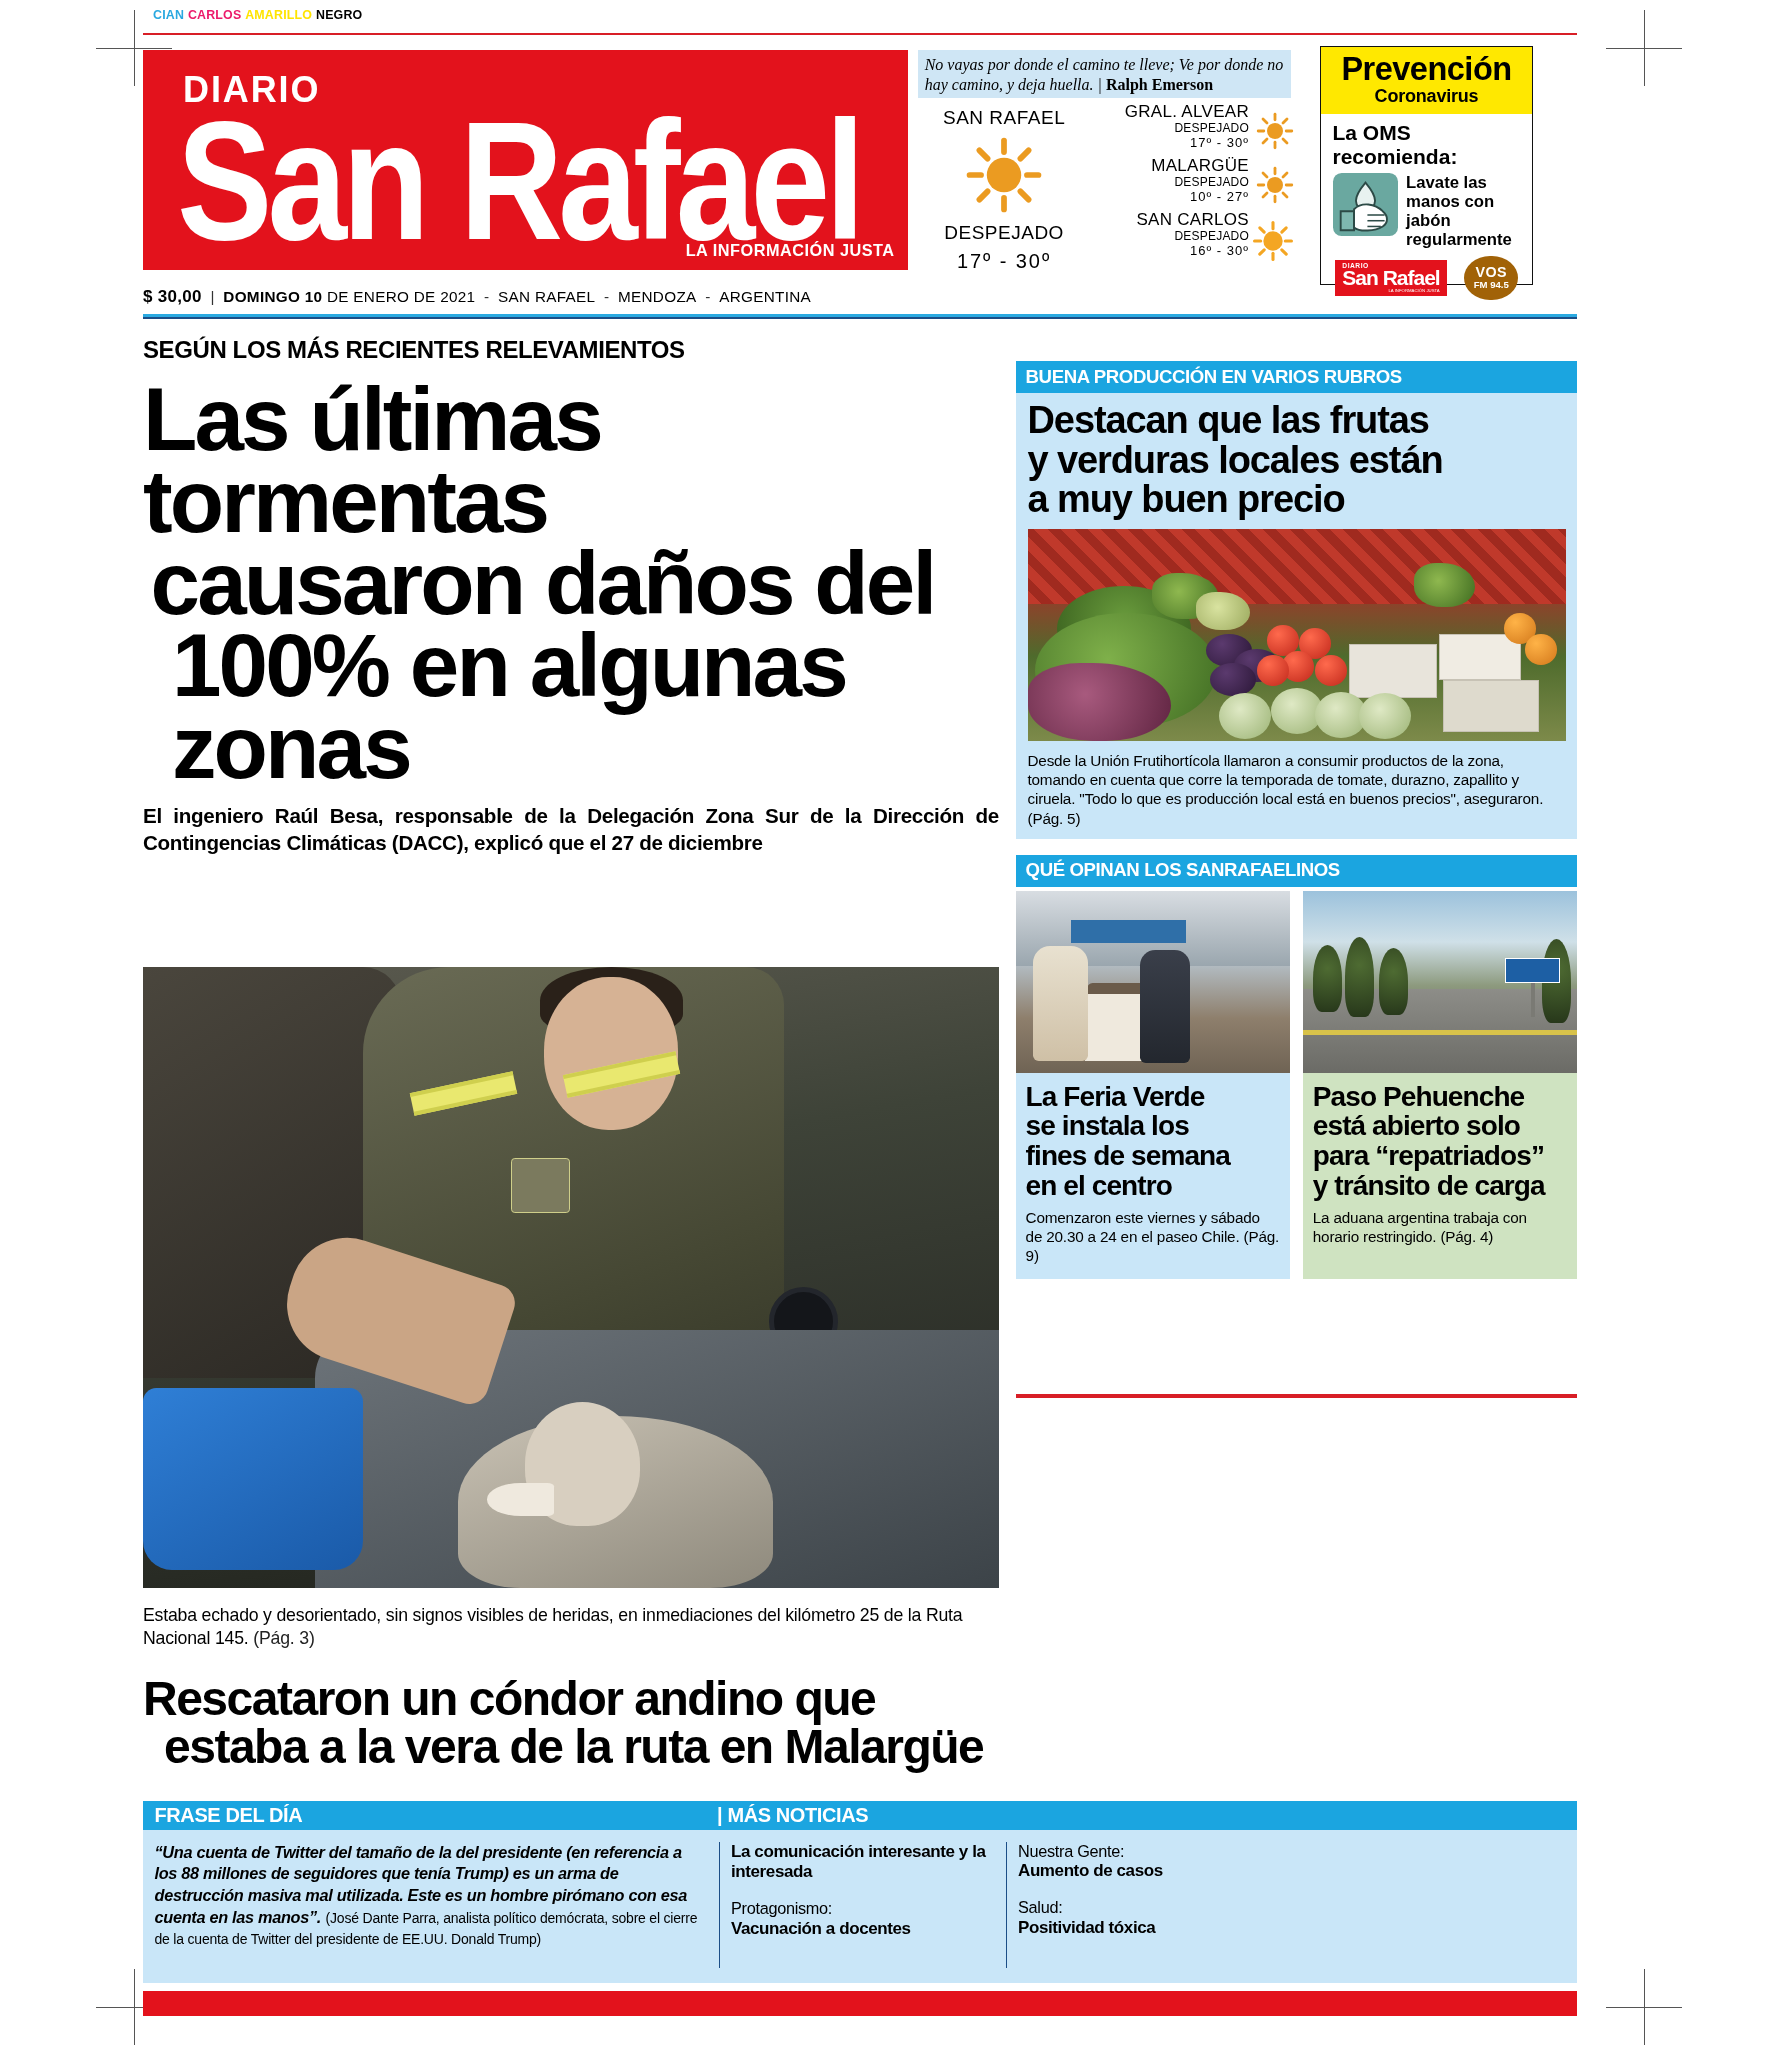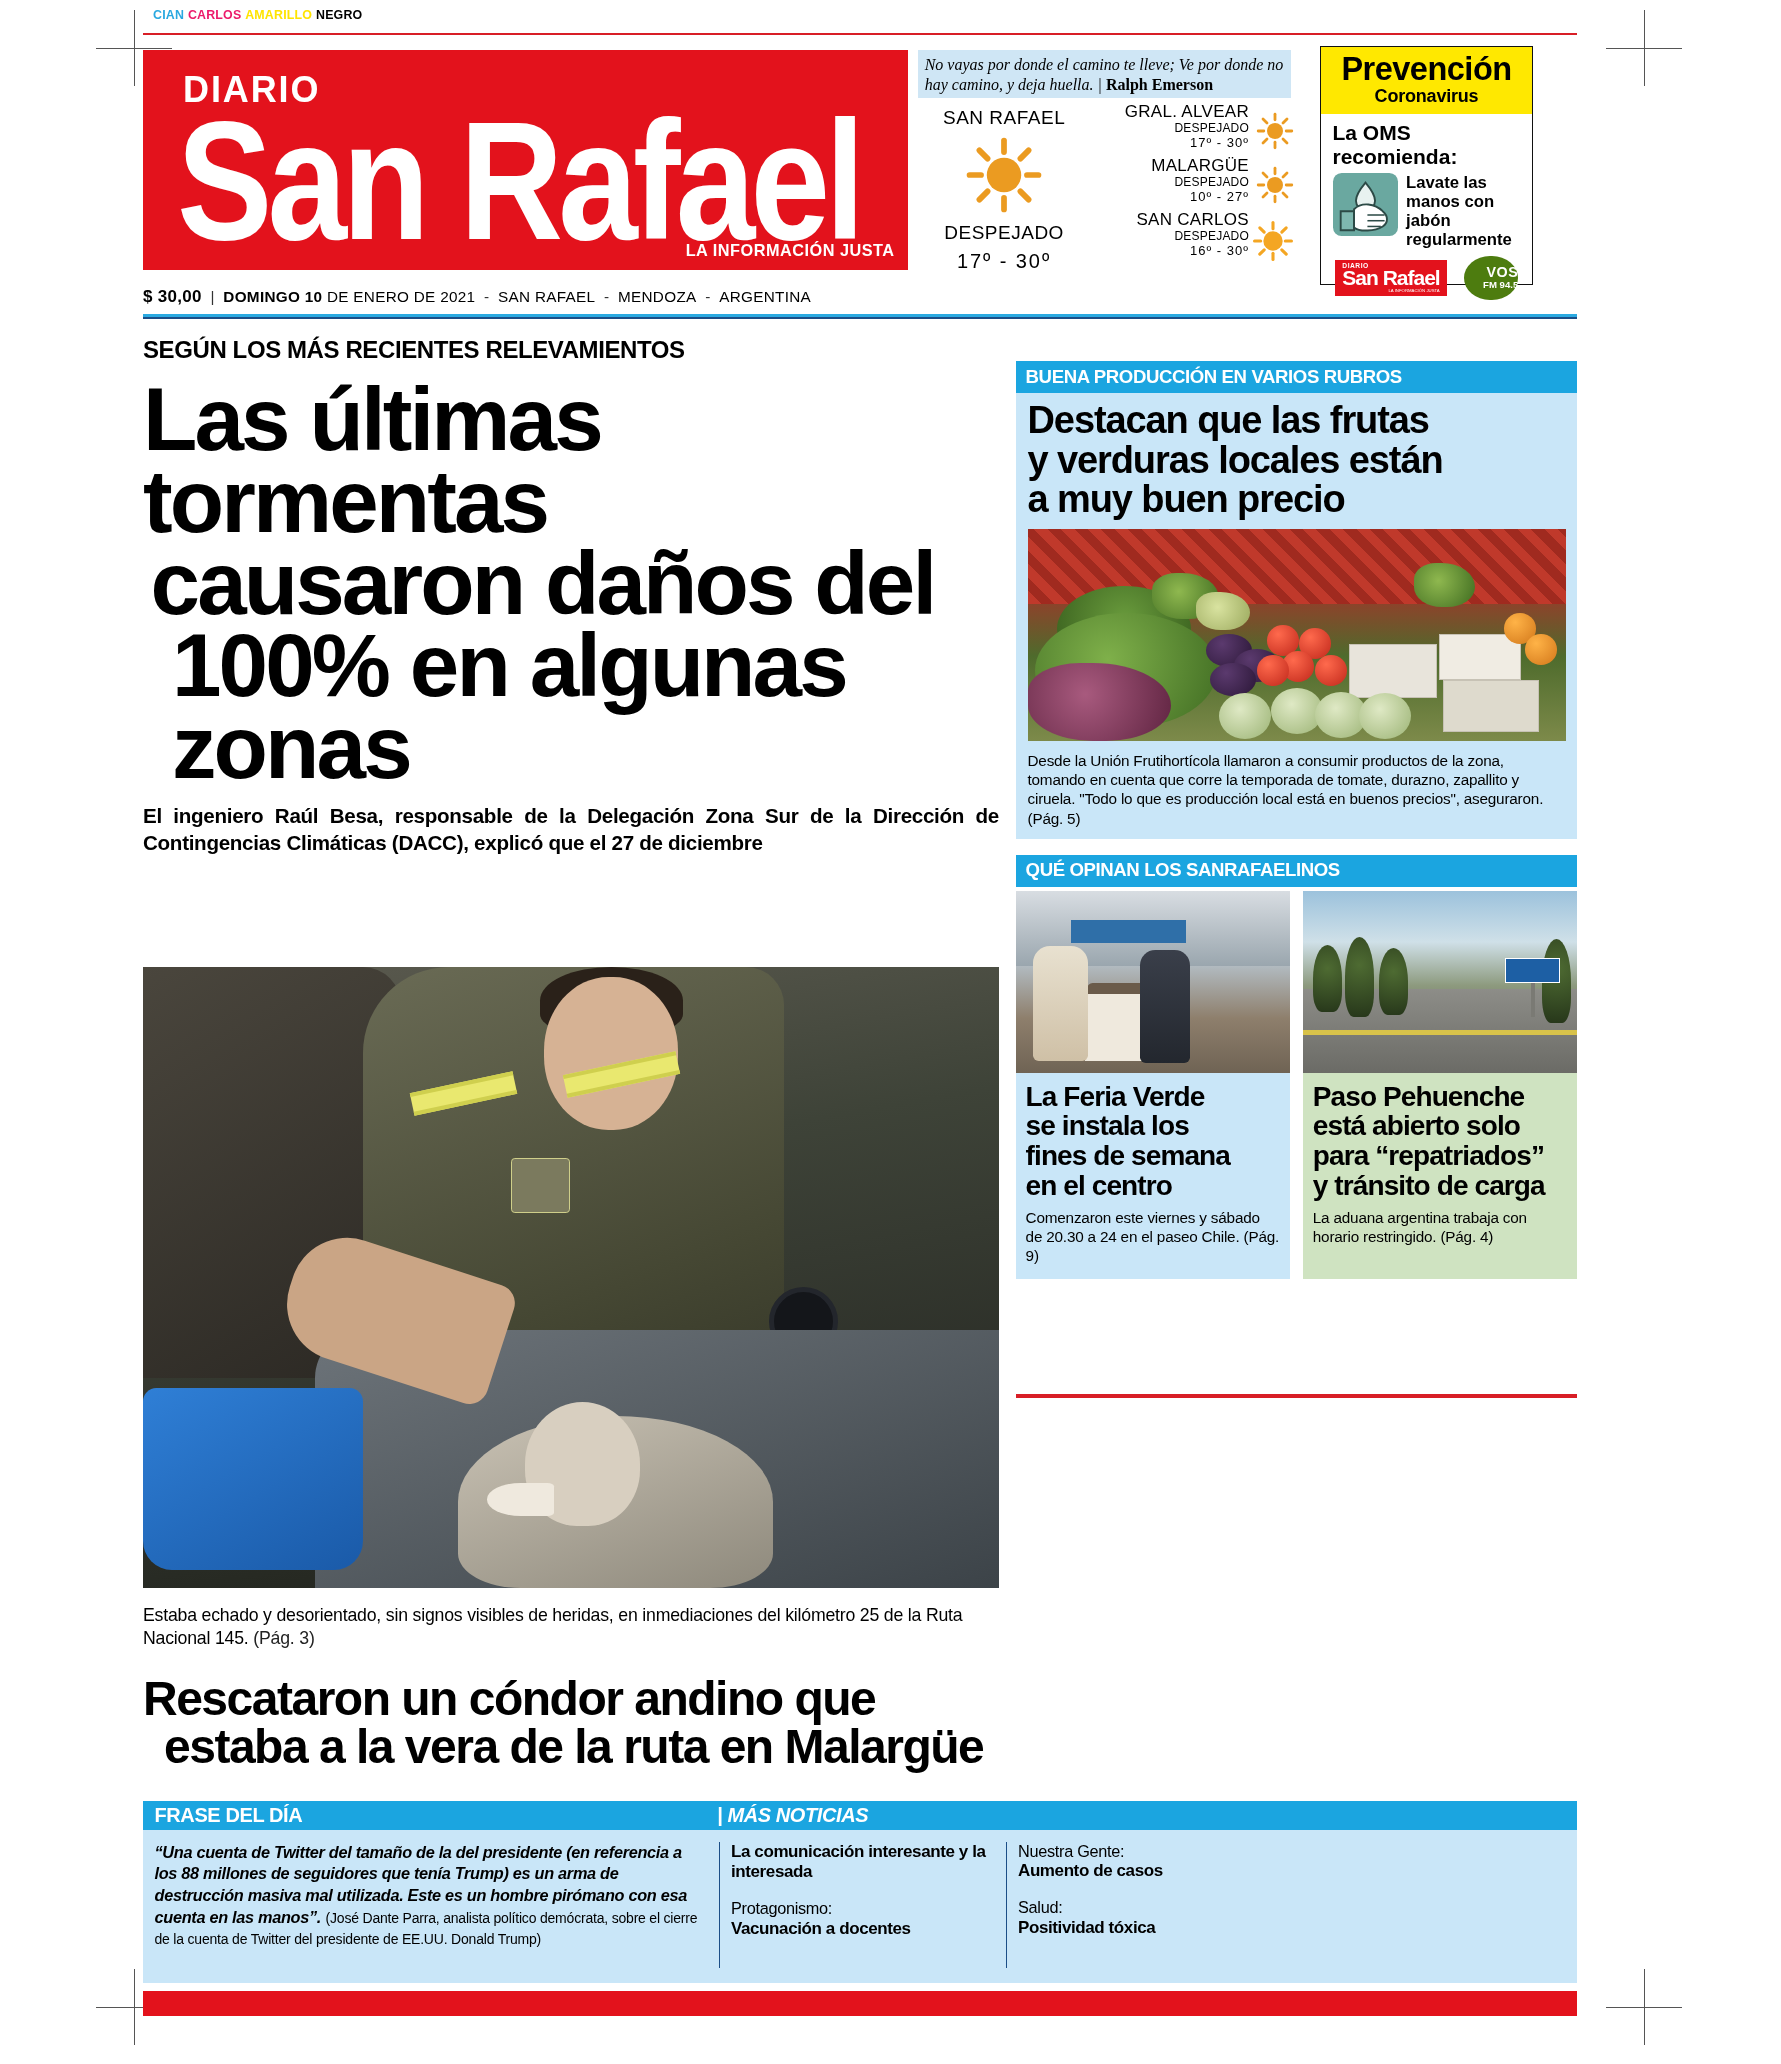--- a/index.html
+++ b/index.html
@@ -91,22 +91,22 @@
   .prev .handicon {
     width:65px; height:63px; background:#6aa8a0; border-radius:8.6px; flex:0 0 65px; position:relative;
   }
   .prev .rec .txt { font-size:16.7px; font-weight:700; line-height:1.14; margin-left:8.6px; }
   .prev .logos { display:flex; align-items:center; justify-content:center; gap:17px; margin-top:6.7px; }
   .prev .logos .sr { background:#e3121c; color:#fff; padding:1.9px 7.6px 3.8px; position:relative; }
   .prev .logos .sr .d { font-size:6.7px; font-weight:800; letter-spacing:0.5px; }
   .prev .logos .sr .n { font-size:21px; font-weight:800; letter-spacing:-1px; line-height:0.9; }
   .prev .logos .sr .s { font-size:4.3px; text-align:right; }
   .prev .logos .vos {
-    width:54px; height:44px; background:#4d7c0f; color:#fff; border-radius:50%/52%;
-    display:flex; flex-direction:column; align-items:flex-end; justify-content:center;
+    width:54px; height:44px; background:#a16207; color:#fff; border-radius:50%/52%;
+    display:flex; flex-direction:column; align-items:center; justify-content:center;
   }
   .prev .logos .vos .v1 { font-size:14.3px; font-weight:800; letter-spacing:0.5px; line-height:0.95; }
   .prev .logos .vos .v2 { font-size:9.6px; font-weight:800; }
 
   
   .dateline {
     position:absolute; left:143px; top:281px; width:1434px; height:31px;
     font-size:15.3px; letter-spacing:0.3px; display:flex; align-items:center;
   }
   .dateline .price { font-weight:800; font-size:17px; }
@@ -260,21 +260,21 @@
   .ph-paso .tree { position:absolute; width:29px; height:67px; background:radial-gradient(circle at 50% 35%,#4e6b32,#26361a); border-radius:50% 50% 30% 30%; }
   .ph-paso .sign { position:absolute; right:17px; top:67px; width:55px; height:25px; background:#1d5fa4; border:1.9px solid #fff; }
   .ph-paso .post { position:absolute; right:42px; top:92px; width:3.8px; height:34px; background:#7a7a74; }
 
   .red-rule-right { position:absolute; left:1016px; top:1394px; width:561px; height:3.8px; background:#d81e26; }
 
   
   .footer { position:absolute; left:143px; top:1801px; width:1434px; }
   .footer .bar { display:flex; background:#1ba5e0; color:#fff; height:29px; align-items:center; }
   .footer .bar .f1 { width:574px; padding-left:11.5px; font-size:20px; font-weight:800; letter-spacing:-0.4px;}
-  .footer .bar .f2 { font-size:20px; font-weight:800; letter-spacing:-0.4px;font-style:italic; }
+  .footer .bar .f2 { font-size:20px; font-weight:800; letter-spacing:-0.4px; }
   .footer .body { background:#c9e6f8; display:flex; padding:11.5px 11.5px 15.3px; min-height:153px; }
   .footer .frase { width:564px; padding-right:15.3px; font-size:16.3px; line-height:1.33; }
   .footer .frase .q { font-weight:800; font-style:italic; letter-spacing:-0.3px;}
   .footer .frase .attr { font-size:14px; letter-spacing:-0.2px; }
   .footer .news { display:flex; flex:1; }
   .footer .news .ncol { padding:0 11.5px; border-left:1.9px solid #1b4e87; }
   .footer .news .ncol:first-child { border-left:1.9px solid #1b4e87; }
   .footer .news .n1 { width:296px; }
   .footer .news .n2 { width:287px; }
   .footer .news .n3 { width:auto; flex:1; }

